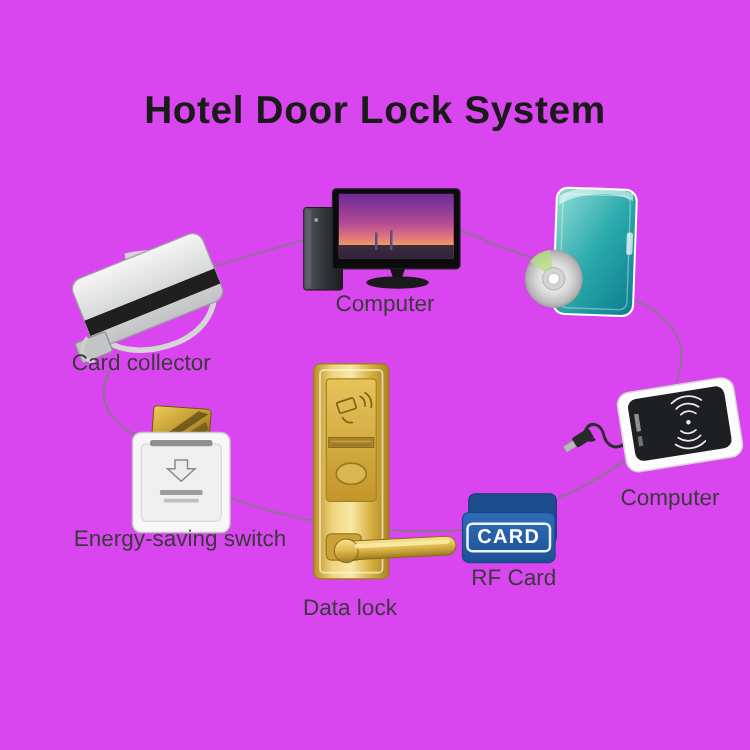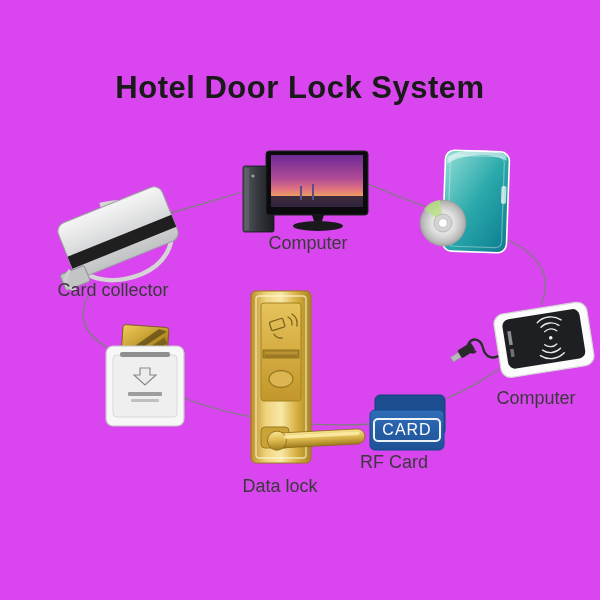--- a/index.html
+++ b/index.html
@@ -14,21 +14,21 @@
   .diagram-svg{position:absolute;left:0;top:0;}
   .node-label{
     position:absolute;transform:translateX(-50%);white-space:nowrap;
     font-size:18px;color:#3a3a3a;
   }
   .card-text-wrap{
     position:absolute;left:370px;top:410px;width:74px;height:40px;
     display:flex;align-items:center;justify-content:center;
   }
   .card-text{
-    color:#ffffff;font-weight:normal;font-size:16px;letter-spacing:1px;
+    color:#ffffff;font-weight:bold;font-size:16px;letter-spacing:1px;
     border:2px solid rgba(255,255,255,0.92);border-radius:5px;padding:1px 7px;
     line-height:1.15;
   }
 </style>
 </head>
 <body>
 
 <div class="stage">
 
   <svg class="diagram-svg" width="600" height="600" viewBox="0 0 600 600">
@@ -201,16 +201,17 @@
 
   <div class="title">Hotel Door Lock System</div>
 
   <div class="card-text-wrap">
     <span class="card-text">CARD</span>
   </div>
 
   <div class="node-label" style="left:308px;top:233px">Computer</div>
   <div class="node-label" style="left:113px;top:280px">Card collector</div>
   <div class="node-label" style="left:536px;top:388px">Computer</div>
-  <div class="node-label" style="left:394px;top:452px">RF Card</div>
+  <div class="node-label" style="left:144px;top:421px">Energy-saving switch</div>
+  <div class="node-label" style="left:411px;top:452px">RF Card</div>
   <div class="node-label" style="left:280px;top:476px">Data lock</div>
 
 </div>
 
 </body></html>

